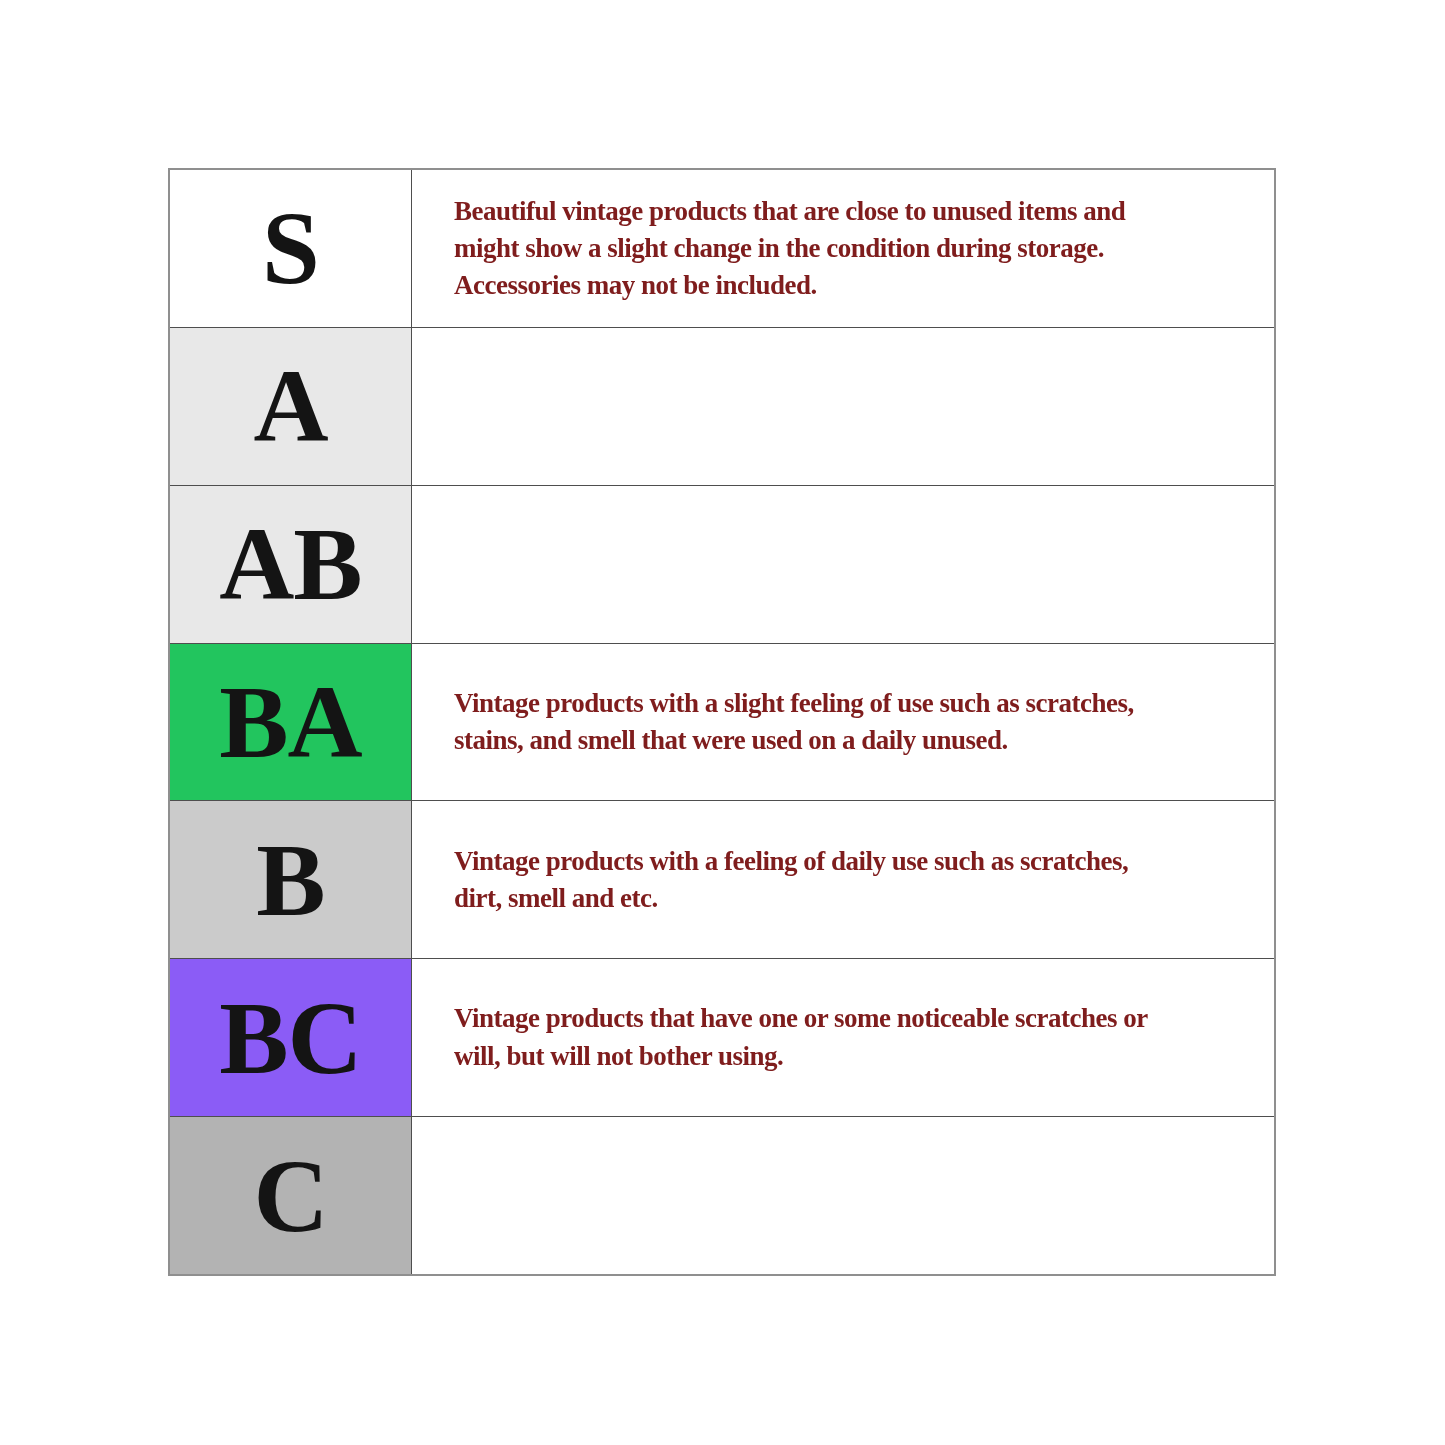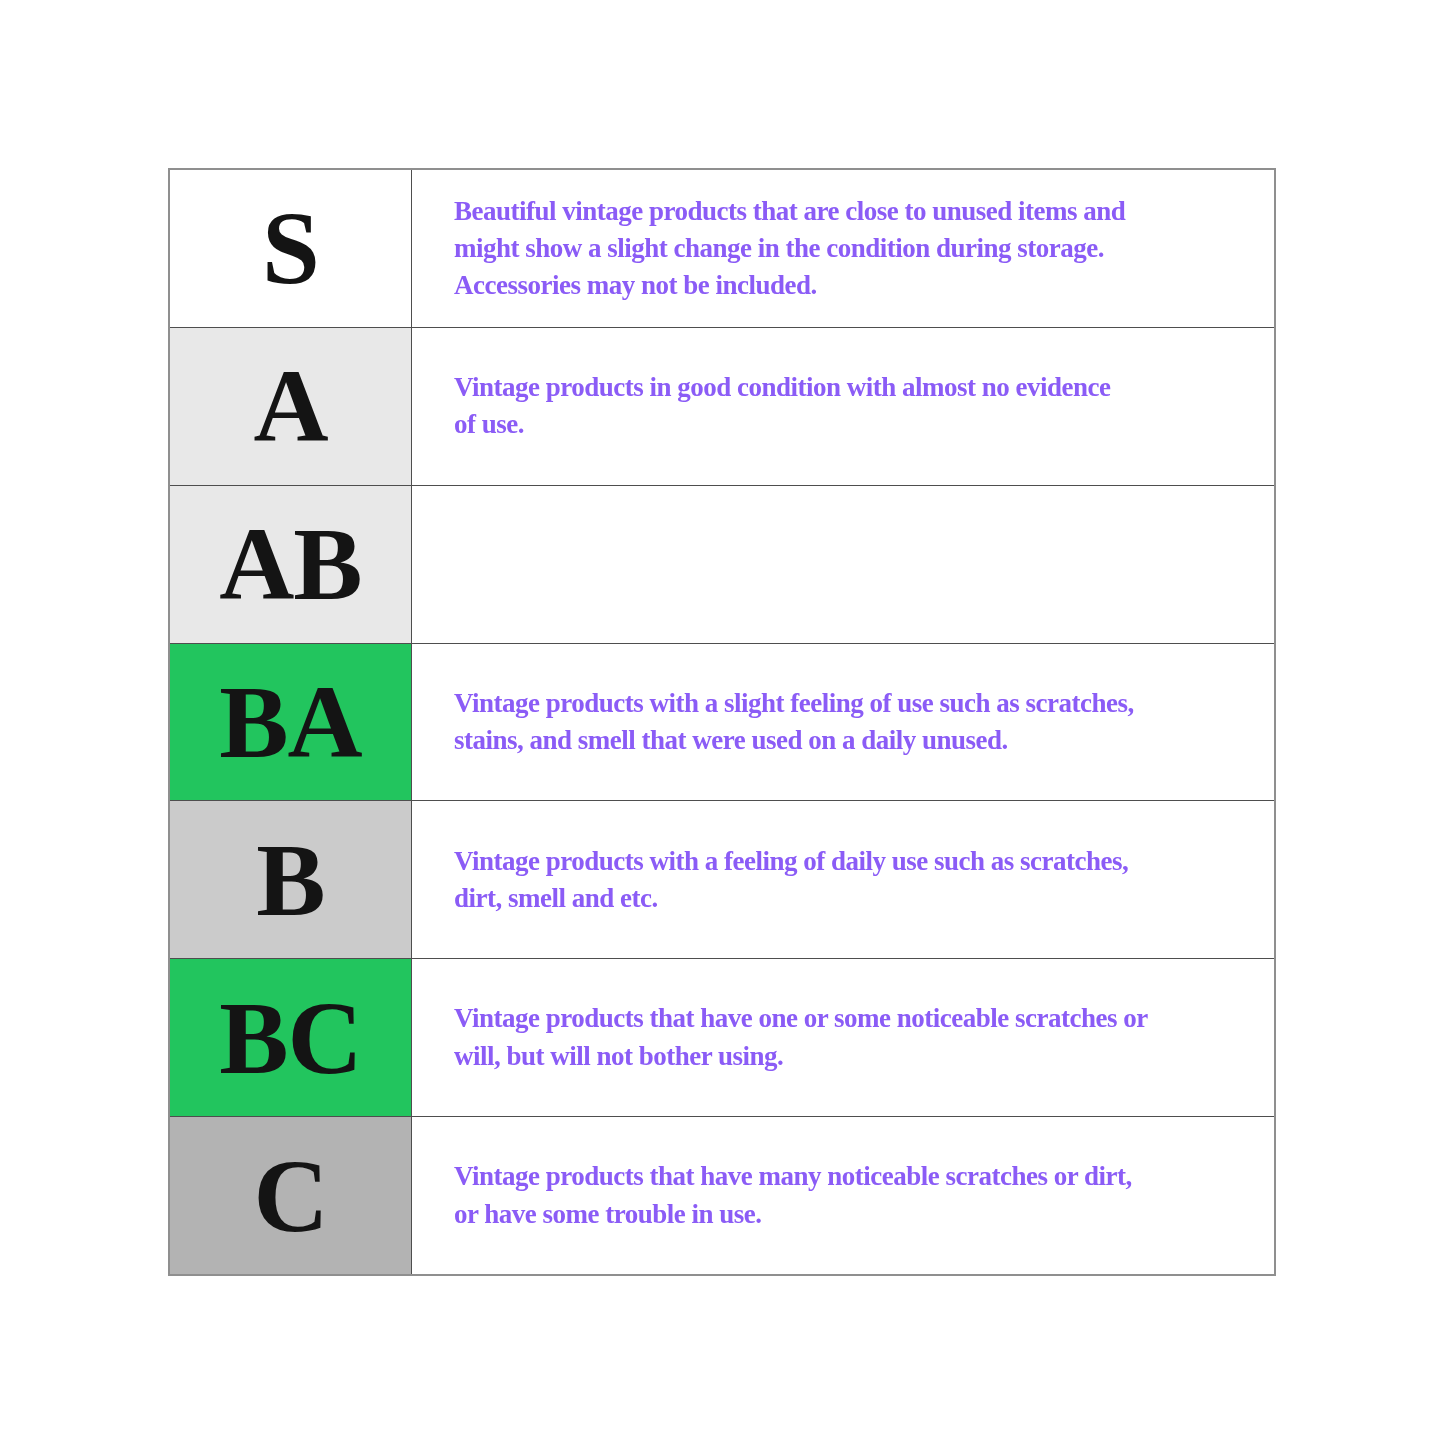--- a/index.html
+++ b/index.html
@@ -53,21 +53,21 @@
     flex: 1 1 auto;
     display: flex;
     align-items: center;
     padding: 0 10px 0 42px;
     background: #ffffff;
     overflow: hidden;
   }
   .desc {
     font-size: 27px;
     font-weight: 700;
-    color: #8b5cf6;
+    color: #7f1d1d;
     line-height: 1.38;
     letter-spacing: -0.5px;
     white-space: pre-line;
   }
 </style>
 </head>
 <body>
 
 <div class="grading-table">
 
@@ -78,24 +78,20 @@
     <div class="desc-cell">
       <p class="desc">Beautiful vintage products that are close to unused items and
 might show a slight change in the condition during storage.
 Accessories may not be included.</p>
     </div>
   </div>
 
   <div class="row">
     <div class="grade-cell" style="background-color: rgb(232, 232, 232);">
       <span class="grade">A</span>
-    </div>
-    <div class="desc-cell">
-      <p class="desc">Vintage products in good condition with almost no evidence
-of use.</p>
     </div>
   </div>
 
   <div class="row">
     <div class="grade-cell" style="background-color: rgb(232, 232, 232); align-items: center;">
       <span class="grade">AB</span>
     </div>
   </div>
 
   <div class="row">
@@ -112,32 +108,28 @@
     <div class="grade-cell" style="background-color: rgb(203, 203, 203);">
       <span class="grade">B</span>
     </div>
     <div class="desc-cell">
       <p class="desc">Vintage products with a feeling of daily use such as scratches,
 dirt, smell and etc.</p>
     </div>
   </div>
 
   <div class="row">
-    <div class="grade-cell" style="background-color: #22c55e; justify-content: center;">
+    <div class="grade-cell" style="background-color: #8b5cf6; justify-content: center;">
       <span class="grade">BC</span>
     </div>
     <div class="desc-cell">
       <p class="desc">Vintage products that have one or some noticeable scratches or
 will, but will not bother using.</p>
     </div>
   </div>
 
   <div class="row">
     <div class="grade-cell" style="background-color: rgb(179, 179, 179);">
       <span class="grade">C</span>
     </div>
-    <div class="desc-cell">
-      <p class="desc">Vintage products that have many noticeable scratches or dirt,
-or have some trouble in use.</p>
-    </div>
   </div>
 
 </div>
 
 </body></html>

